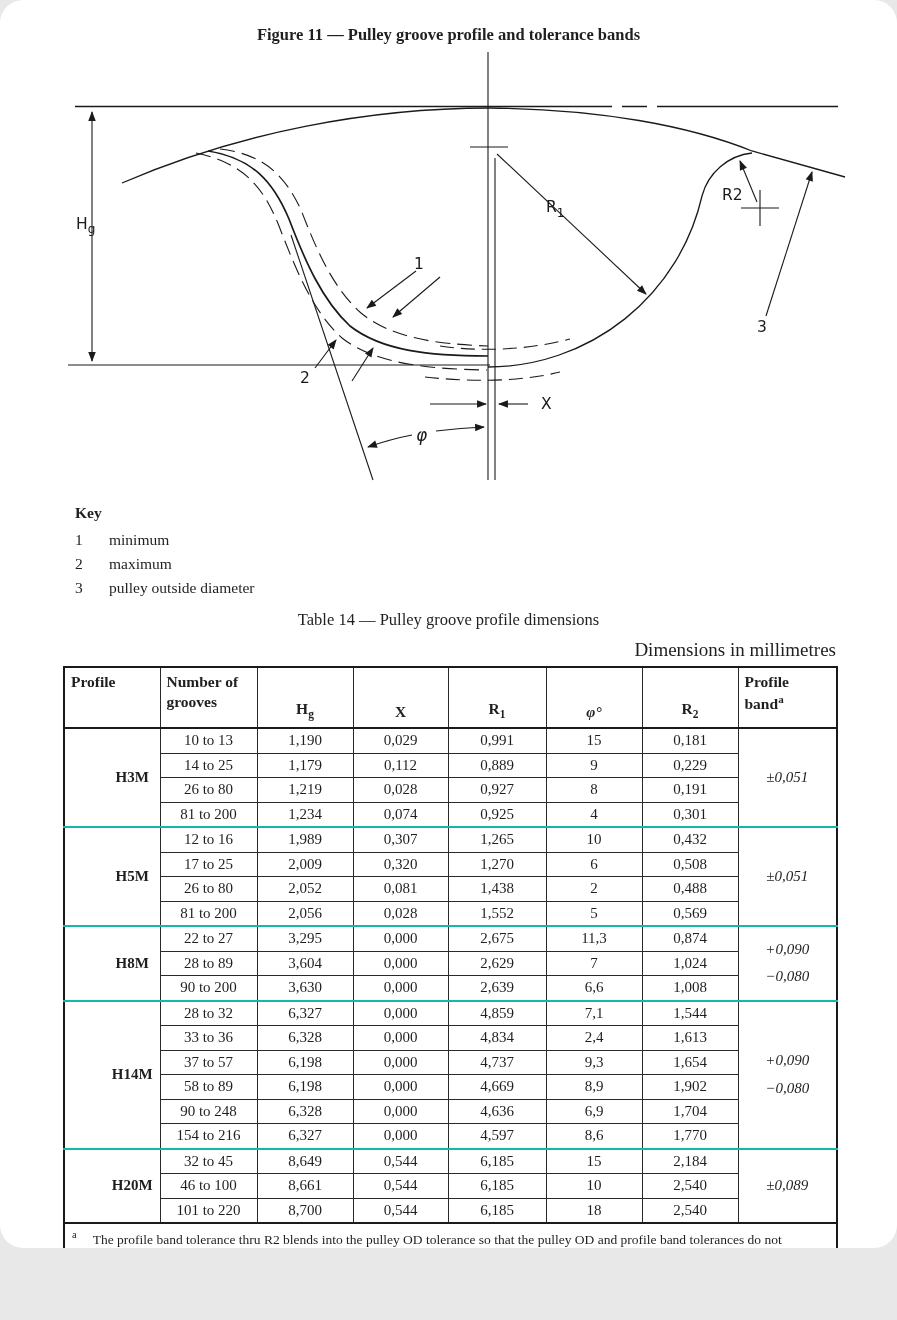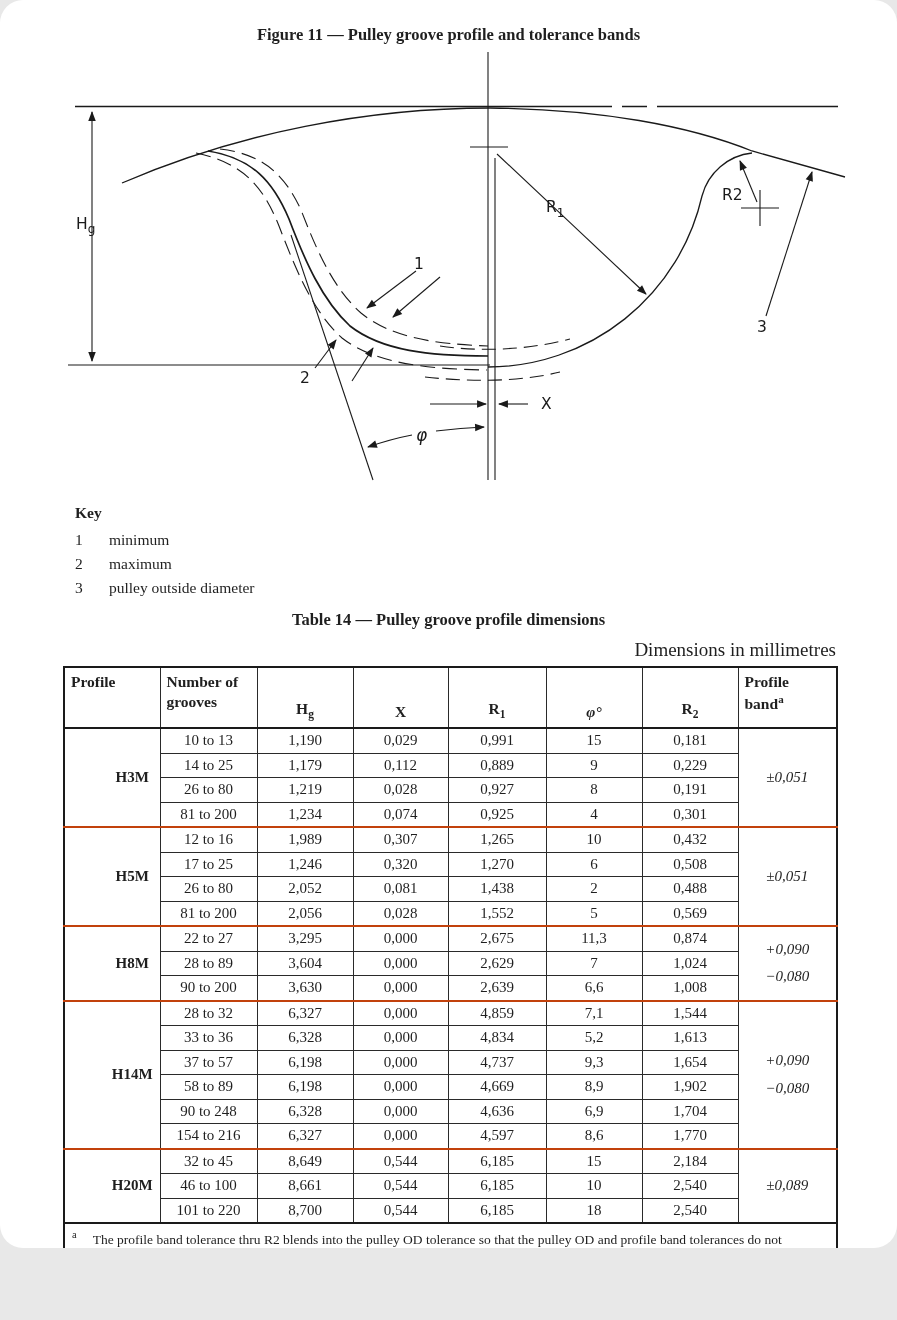--- a/index.html
+++ b/index.html
@@ -16,41 +16,41 @@
   }
   svg.figure { position:absolute; top:50px; left:0; }
 
   .key { position:absolute; top:504px; left:75px; font-size:15.5px; }
   .key-title { font-weight:bold; margin-bottom:6px; }
   .key-row { line-height:24px; }
   .key-num { display:inline-block; width:34px; }
 
   .table-caption {
     position:absolute; top:610px; left:0; width:100%;
-    text-align:center; font-weight:bold; font-size:16.5px;
+    text-align:center; font-weight:normal; font-size:16.5px;
   }
   .units-note { position:absolute; top:639px; right:61px; font-size:19px; }
 
   table.dim-table {
     position:absolute; top:666px; left:63px;
     width:773px; border-collapse:collapse; table-layout:fixed;
     border:2px solid #1a1a1a; font-size:15px;
   }
   .dim-table th, .dim-table td { border:1px solid #2a2a2a; padding:2px 4px; line-height:1.3; }
   .dim-table thead th {
     border-bottom:2px solid #1a1a1a; font-size:15.5px; font-weight:bold;
     height:50px; text-align:left; vertical-align:top; padding:4px 6px;margin-left:36px;
   }
   .dim-table thead th.c { text-align:center; vertical-align:bottom; padding-bottom:5px; }
   .dim-table thead th.phi-h { font-style:italic; }
   .dim-table td.c { text-align:center; }
   .dim-table td.profile-cell { text-align:center; font-weight:bold;padding-left:44px; }
   .dim-table td.band-cell { text-align:center; }
   .dim-table td.band-cell div { line-height:1.85;font-style:italic; }
-  .dim-table tr.group-start td { border-top:2px solid #c2410c; }
+  .dim-table tr.group-start td { border-top:2px solid #14b8a6; }
   .dim-table tfoot td {
     border-top:2px solid #1a1a1a; font-size:13.5px; padding:3px 7px 1px 7px;
     text-align:left; line-height:1.45;
   }
   sup.fn { font-size:10.5px; vertical-align:super; margin-right:16px; }
   sup.hdr { font-size:11px; vertical-align:super; }
   .dim-table sub { font-size:11.5px; }
 </style>
 </head>
 <body>
@@ -209,21 +209,21 @@
           <td class="c">0,307</td>
           <td class="c">1,265</td>
           <td class="c">10</td>
           <td class="c">0,432</td>
           <td class="band-cell" rowspan="4">
             <div>±0,051</div>
           </td>
         </tr>
         <tr>
           <td class="c">17 to 25</td>
-          <td class="c">1,246</td>
+          <td class="c">2,009</td>
           <td class="c">0,320</td>
           <td class="c">1,270</td>
           <td class="c">6</td>
           <td class="c">0,508</td>
         </tr>
         <tr>
           <td class="c">26 to 80</td>
           <td class="c">2,052</td>
           <td class="c">0,081</td>
           <td class="c">1,438</td>
@@ -278,21 +278,21 @@
           <td class="band-cell" rowspan="6">
             <div>+0,090</div>
             <div>−0,080</div>
           </td>
         </tr>
         <tr>
           <td class="c">33 to 36</td>
           <td class="c">6,328</td>
           <td class="c">0,000</td>
           <td class="c">4,834</td>
-          <td class="c">5,2</td>
+          <td class="c">2,4</td>
           <td class="c">1,613</td>
         </tr>
         <tr>
           <td class="c">37 to 57</td>
           <td class="c">6,198</td>
           <td class="c">0,000</td>
           <td class="c">4,737</td>
           <td class="c">9,3</td>
           <td class="c">1,654</td>
         </tr>

